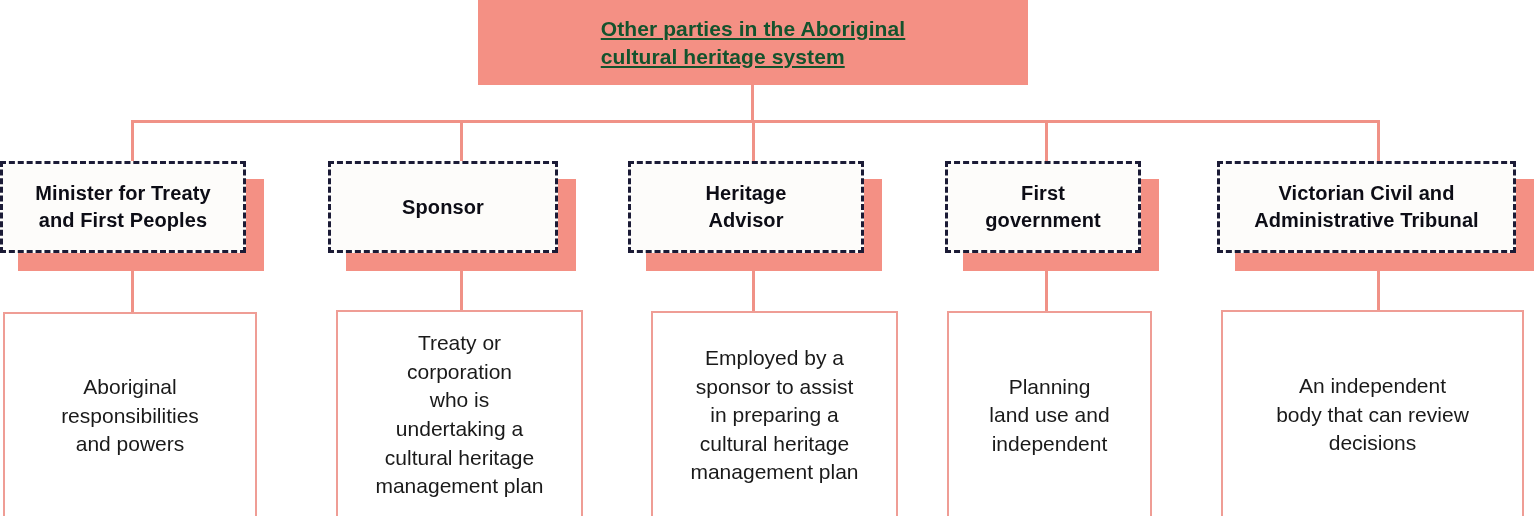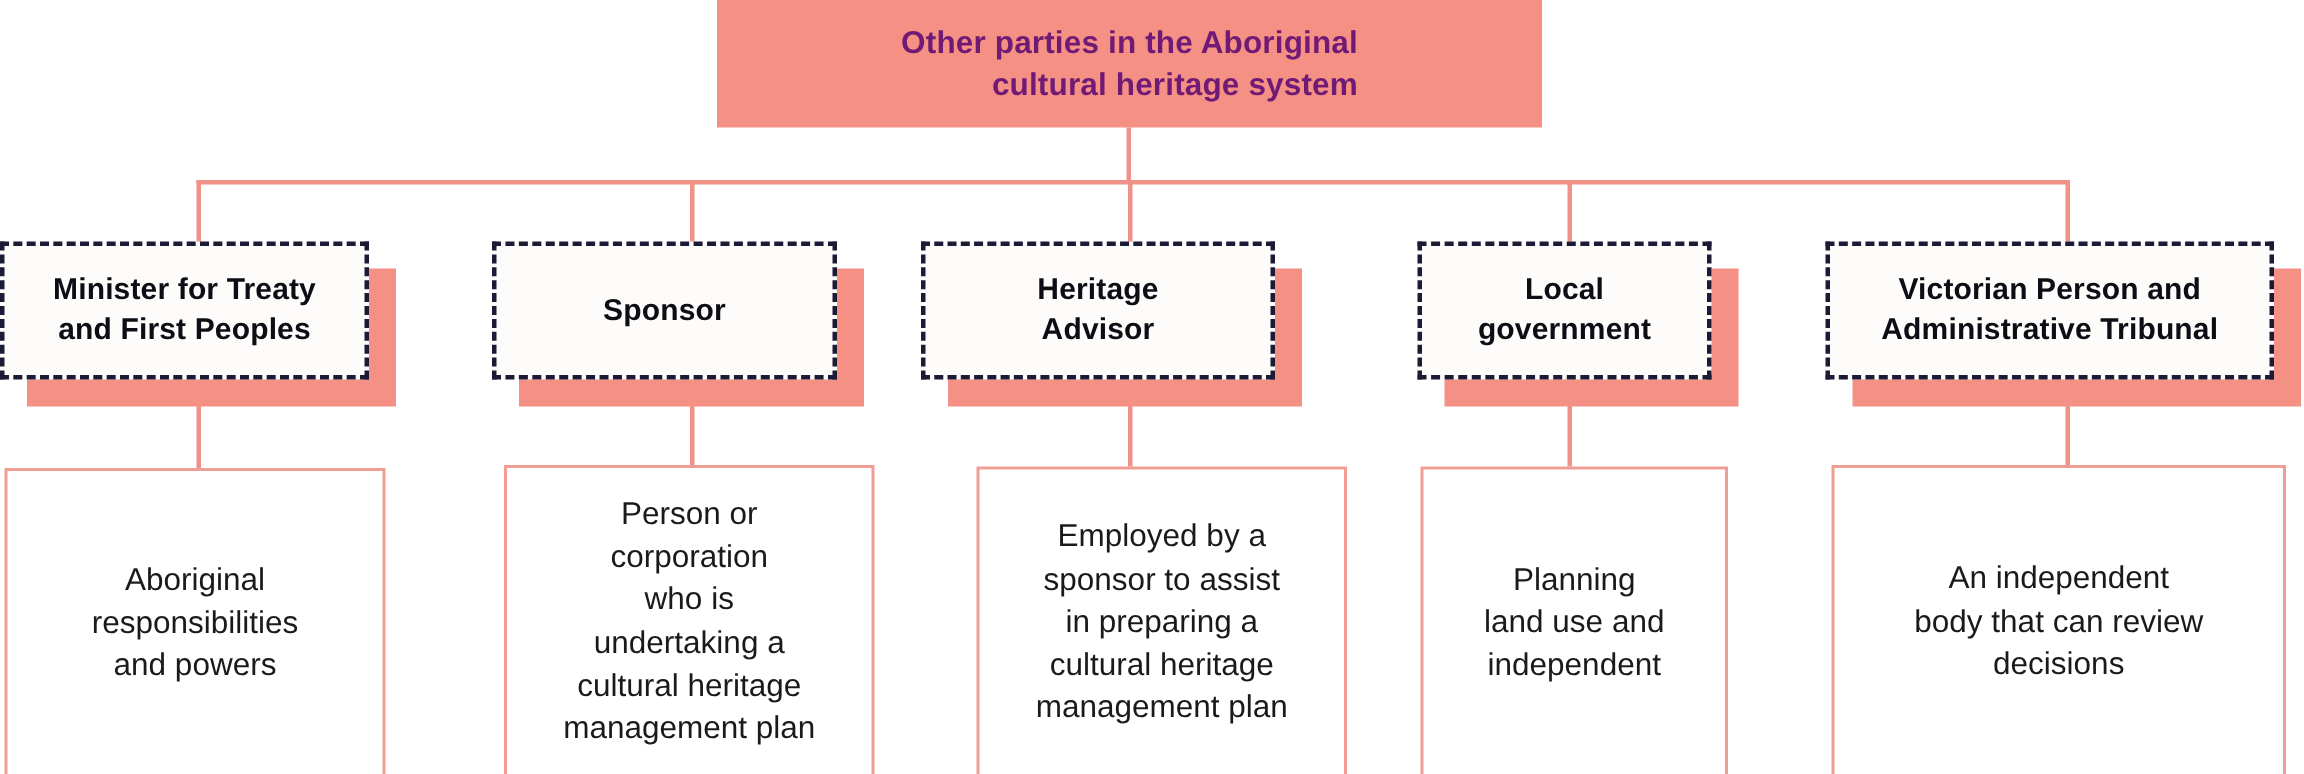--- a/index.html
+++ b/index.html
@@ -38,24 +38,25 @@
     display: flex;
     align-items: center;
     justify-content: center;
     box-sizing: border-box;
     padding: 0 14px;
   }
   .root-box .root-text {
     font-size: 21px;
     font-weight: bold;
     line-height: 1.33;
-    text-align: right;
-    color: #701a75;
+    text-align: left;
+    color: #14532d;
     letter-spacing: 0.1px;
     white-space: pre-line;
+    text-decoration: underline;
   }
 
   
   .role {
     position: absolute;
   }
   .role-shadow {
     position: absolute;
     left: 18px;
     top: 18px;
@@ -138,52 +139,52 @@
     </div>
   </div>
 
   <div class="role" style="left:328px; top:161px; width:230px; height:92px;">
     <div class="role-shadow"></div>
     <div class="role-box">
       <div class="role-text">Sponsor</div>
     </div>
   </div>
 
-  <div class="role" style="left:614px; top:161px; width:236px; height:92px;">
+  <div class="role" style="left:628px; top:161px; width:236px; height:92px;">
     <div class="role-shadow"></div>
     <div class="role-box">
       <div class="role-text">Heritage
 Advisor</div>
     </div>
   </div>
 
   <div class="role" style="left:945px; top:161px; width:196px; height:92px;">
     <div class="role-shadow"></div>
     <div class="role-box">
-      <div class="role-text">Local
+      <div class="role-text">First
 government</div>
     </div>
   </div>
 
   <div class="role" style="left:1217px; top:161px; width:299px; height:92px;">
     <div class="role-shadow"></div>
     <div class="role-box">
-      <div class="role-text">Victorian Person and
+      <div class="role-text">Victorian Civil and
 Administrative Tribunal</div>
     </div>
   </div>
 
   <div class="desc" style="left:3px; top:312px; width:254px; height:208px;">
     <div class="desc-text">Aboriginal
 responsibilities
 and powers</div>
   </div>
 
   <div class="desc" style="left:336px; top:310px; width:247px; height:210px;">
-    <div class="desc-text">Person or
+    <div class="desc-text">Treaty or
 corporation
 who is
 undertaking a
 cultural heritage
 management plan</div>
   </div>
 
   <div class="desc" style="left:651px; top:311px; width:247px; height:209px;">
     <div class="desc-text">Employed by a
 sponsor to assist

